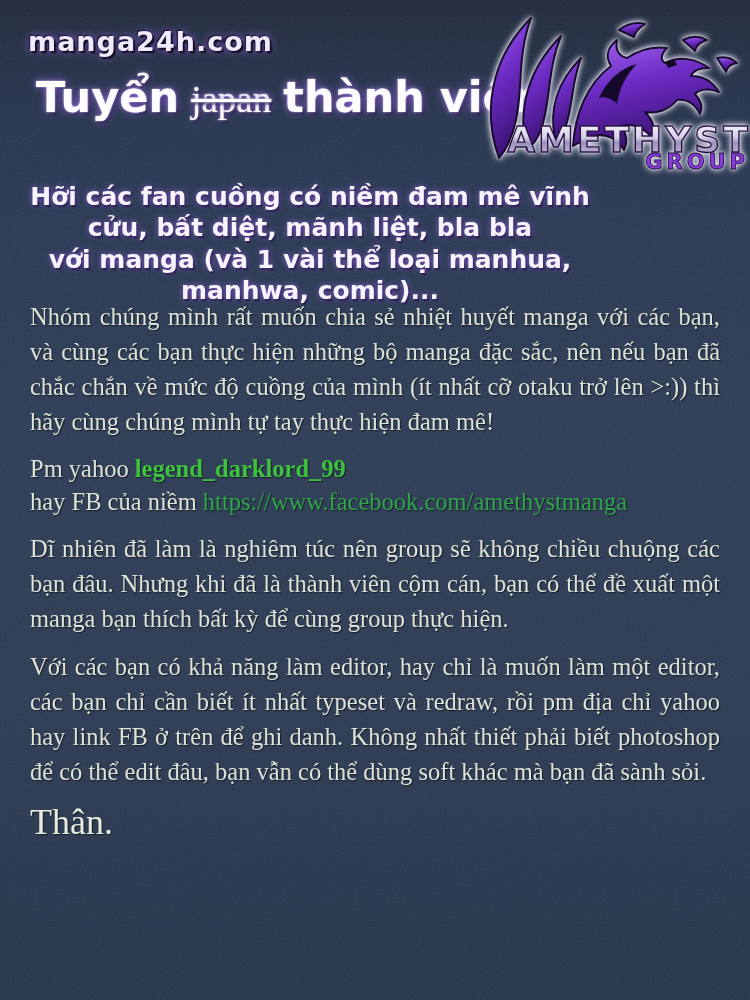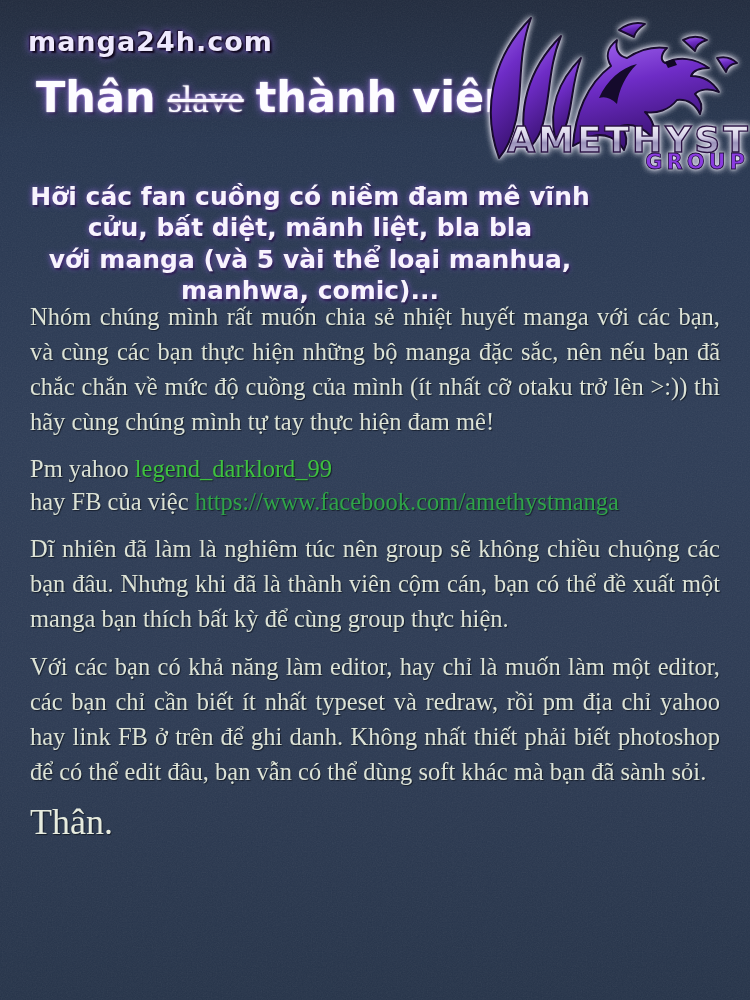--- a/index.html
+++ b/index.html
@@ -51,21 +51,21 @@
   
   .content { position:absolute; left:0; top:282px; width:750px; padding:0 30px; box-sizing:border-box; }
   .content p {
     margin:0 0 13px 0; font-size:24.5px; line-height:35px; text-align:justify;
     color:#dde3d6; text-shadow:1px 1px 1px rgba(8,12,20,.65);
   }
   .content p.first { margin-top:17px; }
   .para-block { margin-bottom:13px; }
   .para-block p { margin-bottom:0; }
   .contact-line { font-size:24.5px; line-height:33px; color:#dde3d6; text-shadow:1px 1px 1px rgba(8,12,20,.65); }
-  .yahoo-id { font-weight:normal; }
+  .yahoo-id { font-weight:bold; }
   .fb-link { cursor:pointer;margin-top:21px; }
   .signoff {
     margin-top:8px; text-align:left; padding-right:132px;
     font-size:36px; line-height:40px; color:#e7ecdf; text-shadow:1px 1px 1px rgba(8,12,20,.65);
   }
 </style>
 </head>
 <body>
 
 <div class="page">
@@ -74,22 +74,22 @@
     <filter id="grain">
       <feTurbulence type="fractalNoise" baseFrequency="0.8" numOctaves="2" stitchTiles="stitch"></feTurbulence>
       <feColorMatrix type="saturate" values="0"></feColorMatrix>
     </filter>
     <rect width="750" height="1000" filter="url(#grain)"></rect>
   </svg>
 
   <div class="site-logo">manga24h.com</div>
 
   <div class="title">
-    <span class="t-bold">Thân</span>
-    <span class="t-strike">slave</span>
+    <span class="t-bold">Tuyển</span>
+    <span class="t-strike">japan</span>
     <span class="t-bold">thành viên</span>
   </div>
 
   <div class="group-logo">
     <svg width="290" height="166" viewBox="0 0 290 166" xmlns="http://www.w3.org/2000/svg">
       <defs>
         <linearGradient id="dg" x1="0" y1="0" x2="0.3" y2="1">
           <stop offset="0" stop-color="#a468f2"></stop>
           <stop offset="0.45" stop-color="#6e2cc6"></stop>
           <stop offset="1" stop-color="#3a1273"></stop>
@@ -112,32 +112,32 @@
       </g>
       <path d="M130 92 C138 74 152 62 168 58 C156 70 150 84 148 98 C142 92 136 90 130 92 Z" fill="#150a2c"></path>
       <path d="M196 56 l9 -3 3 6 -9 3 Z" fill="#120826"></path>
       <text x="160" y="146" text-anchor="middle" font-family="'DejaVu Sans',sans-serif" font-weight="bold" font-size="36" letter-spacing="3" fill="url(#sg)" stroke="#2a1243" stroke-width="1.4">AMETHYST</text>
       <text x="280" y="163" text-anchor="end" font-family="'DejaVu Sans',sans-serif" font-weight="bold" font-size="21" letter-spacing="4" fill="#8a3be0" stroke="#1d0b38" stroke-width="0.8">GROUP</text>
     </svg>
   </div>
 
   <div class="intro">
     <div class="intro-line1">Hỡi các fan cuồng có niềm đam mê vĩnh cửu, bất diệt, mãnh liệt, bla bla</div>
-    <div class="intro-line2">với manga (và 5 vài thể loại manhua, manhwa, comic)...</div>
+    <div class="intro-line2">với manga (và 1 vài thể loại manhua, manhwa, comic)...</div>
   </div>
 
   <div class="content">
     <p class="first">Nhóm chúng mình rất muốn chia sẻ nhiệt huyết manga với các bạn, và cùng các bạn thực hiện những bộ manga đặc sắc, nên nếu bạn đã chắc chắn về mức độ cuồng của mình (ít nhất cỡ otaku trở lên &gt;:)) thì hãy cùng chúng mình tự tay thực hiện đam mê!</p>
 
     <div class="para-block">
       <div class="contact-line">
         <span>Pm yahoo </span><span class="yahoo-id" style="color:#3ec23e">legend_darklord_99</span>
       </div>
       <div class="contact-line">
-        <span>hay FB của việc </span><span class="fb-link" style="color:#2fa448">https://www.facebook.com/amethystmanga</span>
+        <span>hay FB của niềm </span><span class="fb-link" style="color:#2fa448">https://www.facebook.com/amethystmanga</span>
       </div>
     </div>
 
     <p>Dĩ nhiên đã làm là nghiêm túc nên group sẽ không chiều chuộng các bạn đâu. Nhưng khi đã là thành viên cộm cán, bạn có thể đề xuất một manga bạn thích bất kỳ để cùng group thực hiện.</p>
     <p>Với các bạn có khả năng làm editor, hay chỉ là muốn làm một editor, các bạn chỉ cần biết ít nhất typeset và redraw, rồi pm địa chỉ yahoo hay link FB ở trên để ghi danh. Không nhất thiết phải biết photoshop để có thể edit đâu, bạn vẫn có thể dùng soft khác mà bạn đã sành sỏi.</p>
 
     <div class="signoff">Thân.</div>
   </div>
 
 </div>

